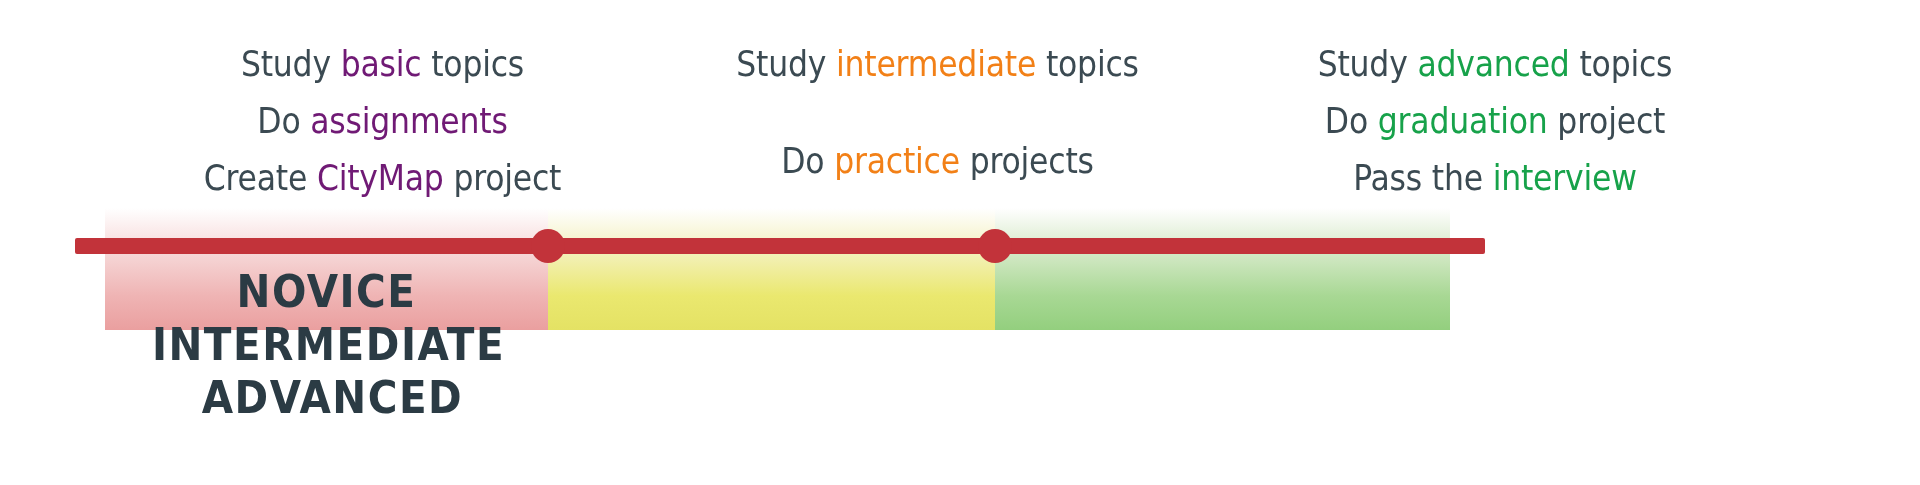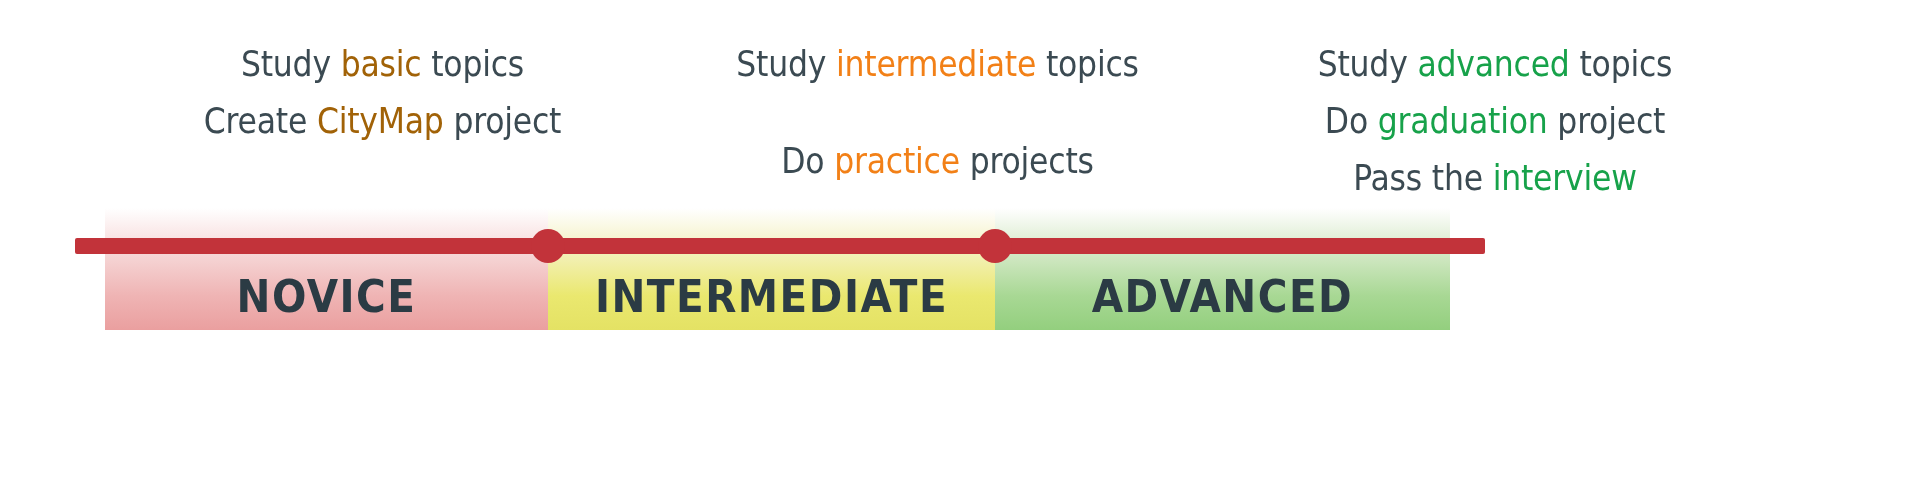--- a/index.html
+++ b/index.html
@@ -45,21 +45,21 @@
   .task-line {
     font-family: "DejaVu Sans Condensed", "Liberation Sans Narrow", "Liberation Sans", sans-serif;
     font-stretch: condensed;
     font-size: 35px;
     line-height: 57px;
     color: #3b4a52;
     white-space: nowrap;
     letter-spacing: -0.2px;
   }
   .task-line .hl { color: inherit; }
-  .col-novice   .hl { color: #a16207; }
+  .col-novice   .hl { color: #701a75; }
   .col-inter    .hl { color: #f28017; }
   .col-advanced .hl { color: #17a24a; }
 
   
   .bands {
     position: absolute;
     left: 105px;
     top: 208px;
     width: 1345px;
     height: 122px;
@@ -102,21 +102,21 @@
   .node-dot.node-2 { left: 978px; }
 
   
   .stage-labels {
     position: absolute;
     left: 105px;
     top: 265px;
     width: 1345px;
     height: 62px;
     display: flex;
-    flex-direction: row;
+    flex-direction: column;
   }
   .stage-label {
     display: flex;
     align-items: center;
     justify-content: center;
     font-family: "DejaVu Sans Condensed", "Liberation Sans Narrow", "Liberation Sans", sans-serif;
     font-stretch: condensed;
     font-weight: bold;
     font-size: 45px;
     letter-spacing: 1.5px;
@@ -129,20 +129,23 @@
 </head>
 <body>
 
 <div id="stage">
 
   <div class="tasks-layer">
 
     <div class="task-column col-novice">
       <div class="task-line">
         <span>Study </span><span class="hl">basic</span><span> topics</span>
+      </div>
+      <div class="task-line">
+        <span>Do </span><span class="hl">assignments</span><span></span>
       </div>
       <div class="task-line">
         <span>Create </span><span class="hl">CityMap</span><span> project</span>
       </div>
     </div>
 
     <div class="task-column col-inter">
       <div class="task-line">
         <span>Study </span><span class="hl">intermediate</span><span> topics</span>
       </div>

